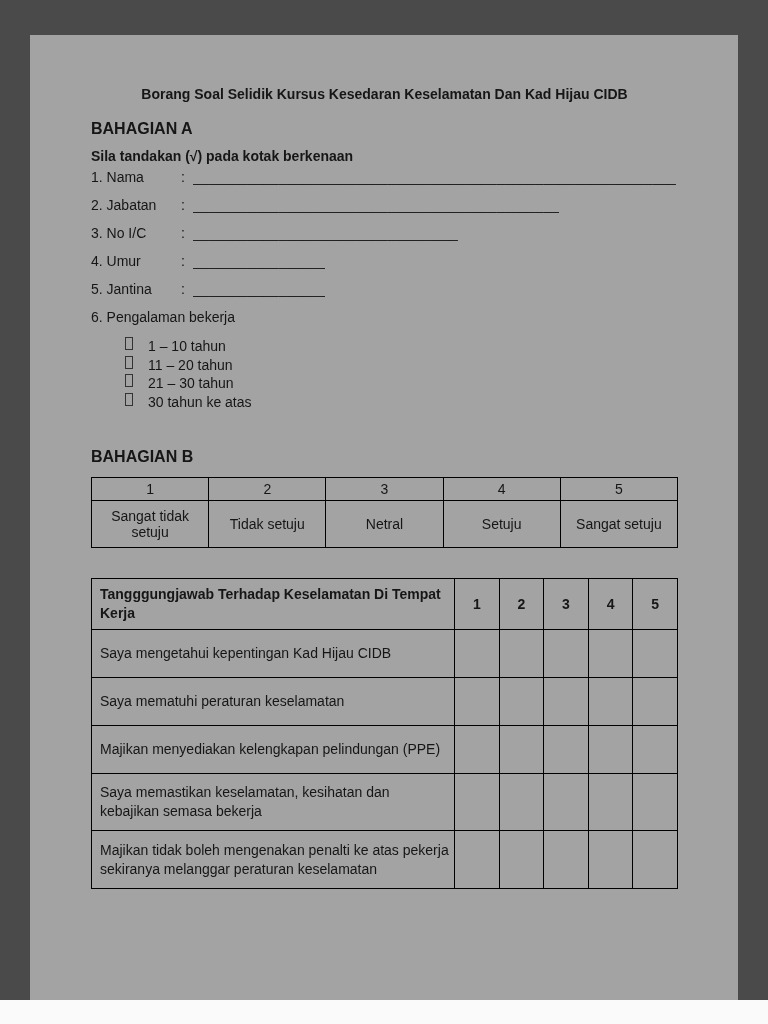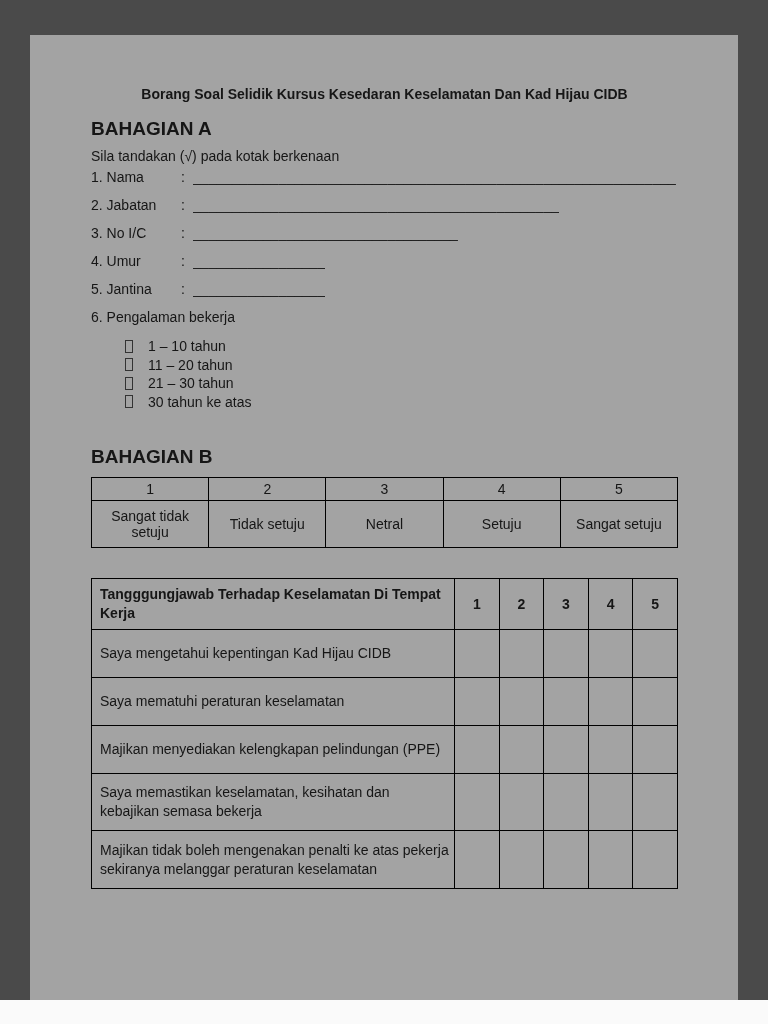--- a/index.html
+++ b/index.html
@@ -22,37 +22,37 @@
     margin-right: 60px;
     padding-top: 50px;
     font-size: 14px;
   }
   .title {
     font-size: 14px;
     font-weight: bold;
     text-align: center;
     line-height: 18px;
   }
-  .sec-heading { font-size: 19px; font-weight: bold; line-height: 18px; }
+  .sec-heading { font-size: 16px; font-weight: bold; line-height: 18px; }
   .heading-a { margin-top: 17px; }
   .heading-b { margin-top: 37px; }
-  .instruction { margin-top: 10px; line-height: 17px; }
+  .instruction { margin-top: 10px; line-height: 17px; font-weight: bold; }
   .fields { margin-top: 3px; }
   .field-row {
     display: flex;
     line-height: 18px;
     margin-bottom: 10px;
     white-space: nowrap;
   }
   .field-label { width: 90px; flex: none; }
   .field-colon { width: 12px; flex: none; }
   .field-line { letter-spacing: 0; overflow: hidden; }
   .exp-label { margin-top: 1px; line-height: 18px; }
   .options { margin-top: 11px; margin-left: 34px; }
-  .option-row { display: flex; align-items: center; height: 18.5px; line-height: 18.5px; }
+  .option-row { display: flex; height: 18.5px; line-height: 18.5px; }
   .checkbox {
     display: inline-block;
     width: 8px; height: 13px;
     border: 1px solid #333;
     margin-right: 15px;
     flex: none;
   }
   table { border-collapse: collapse; table-layout: fixed; }
   .scale-table { margin-top: 11px; width: 587px; }
   .scale-table td {

